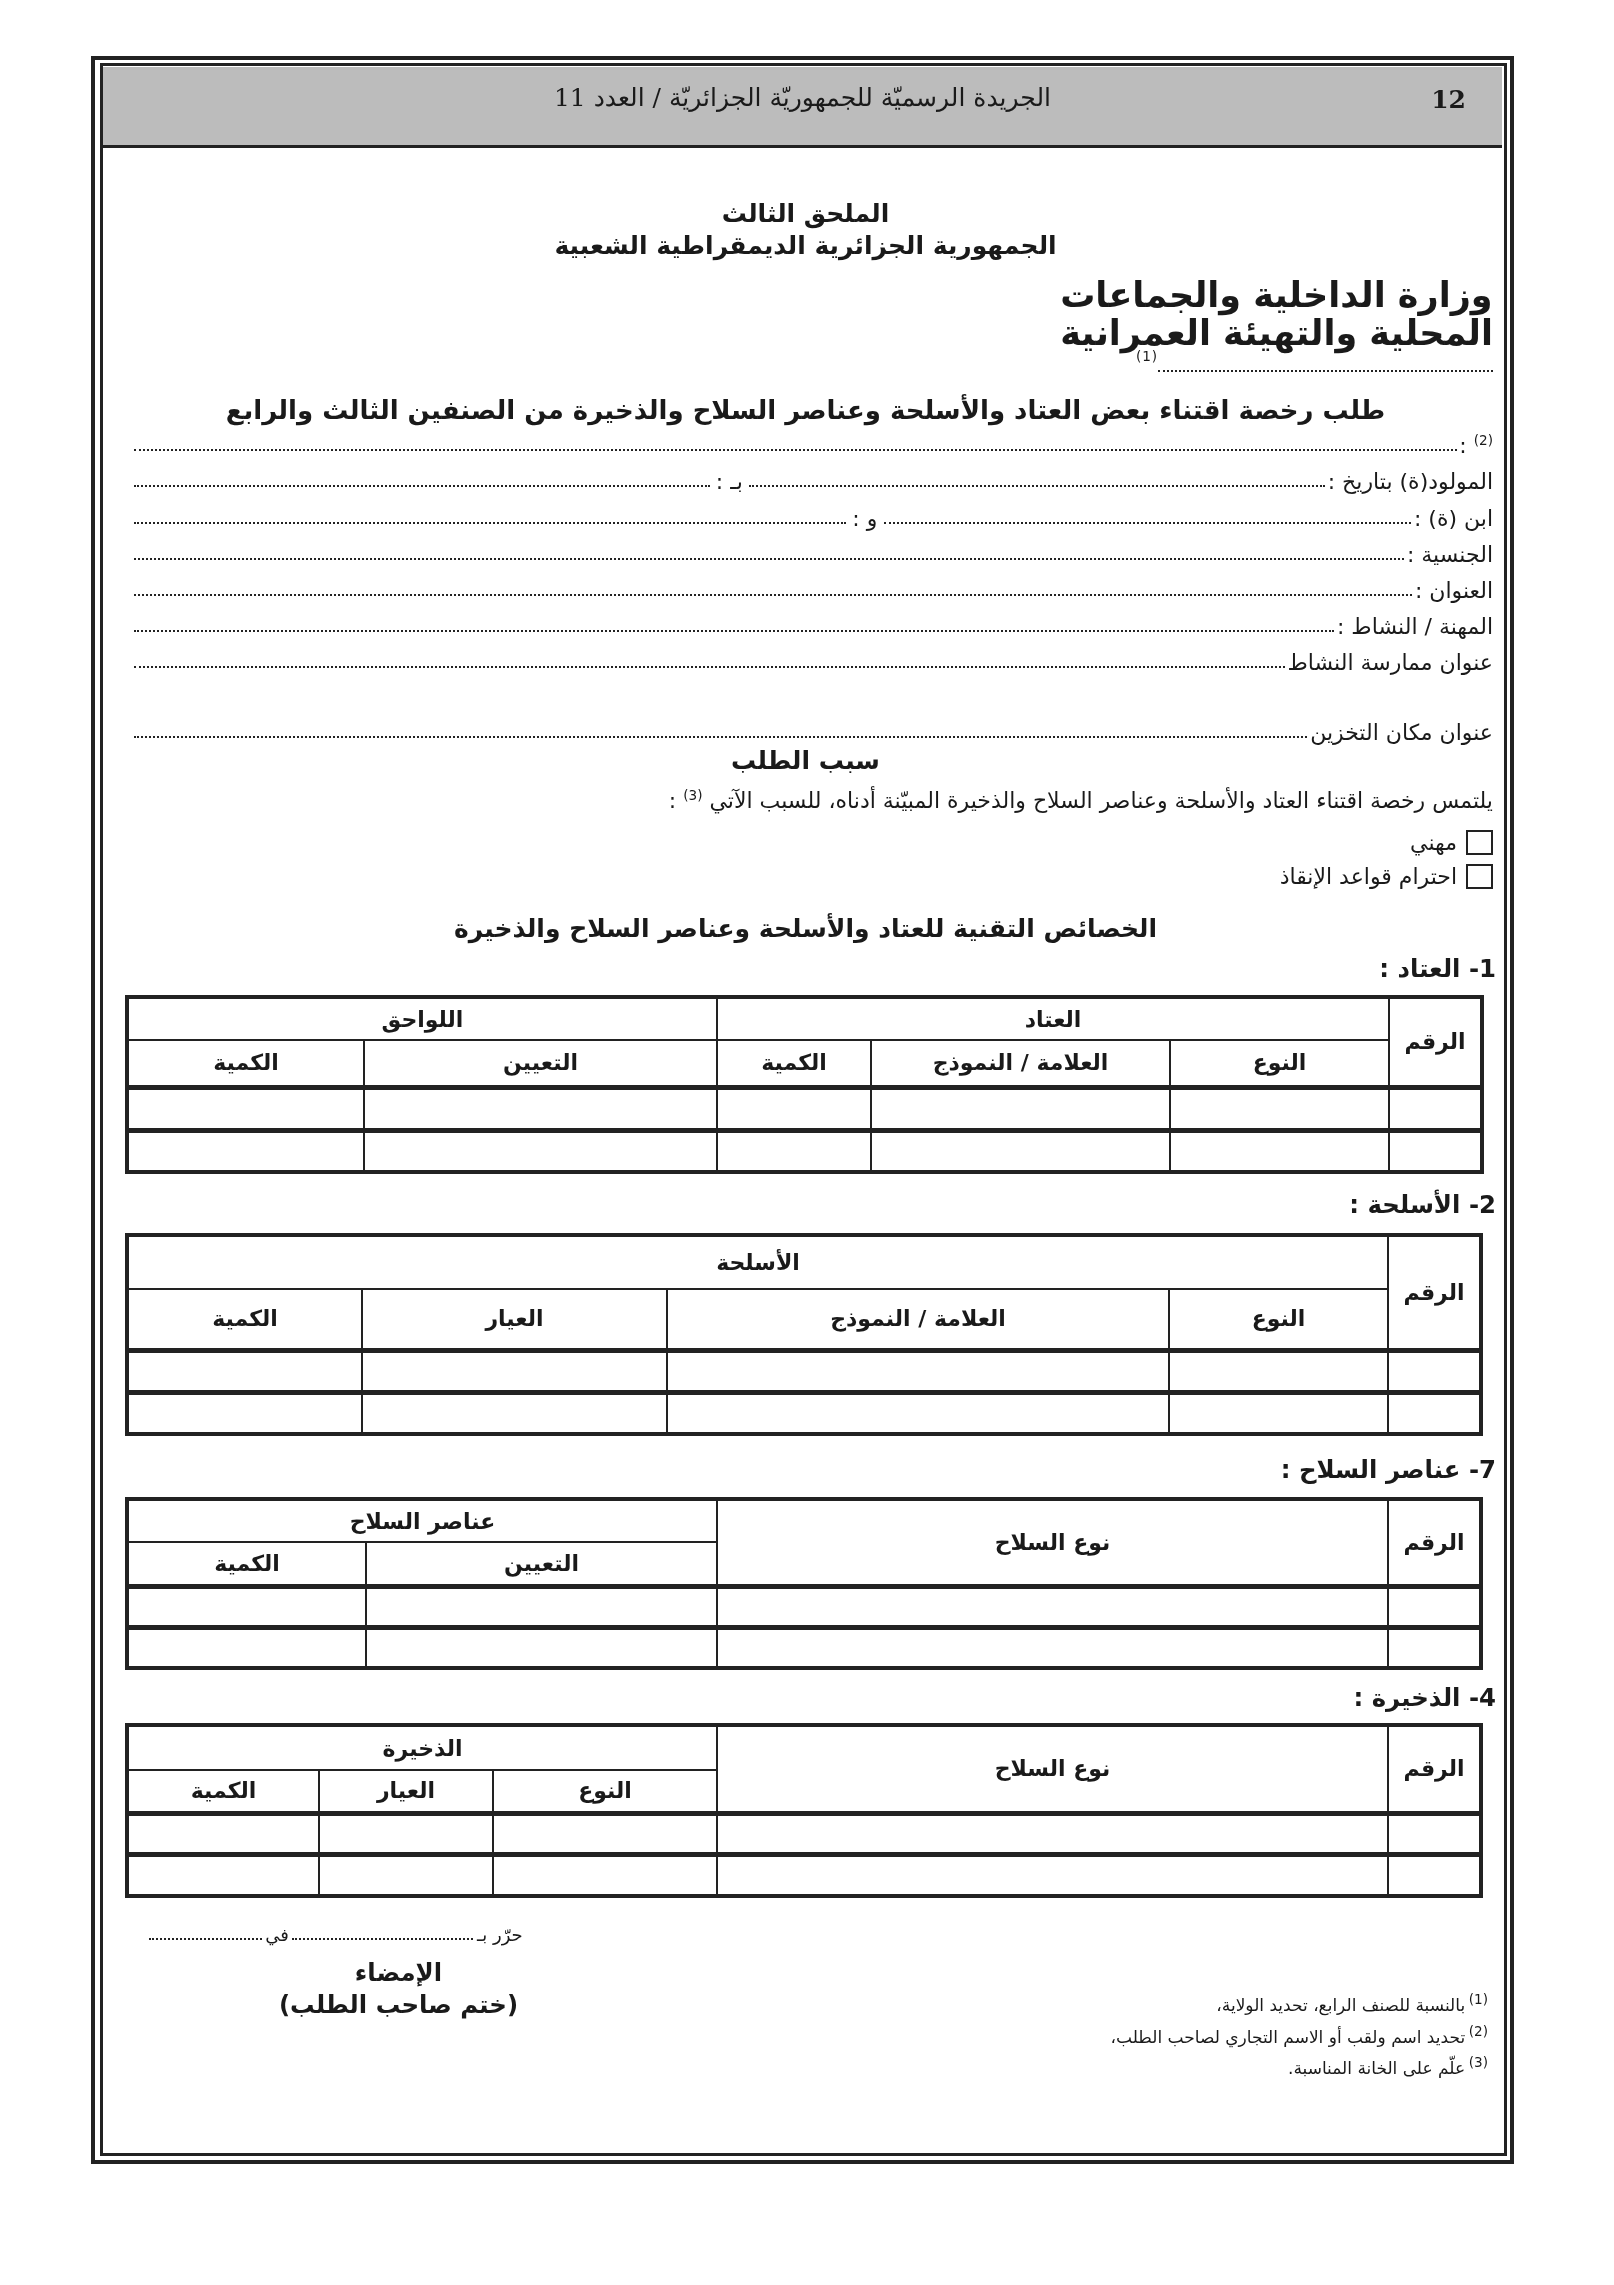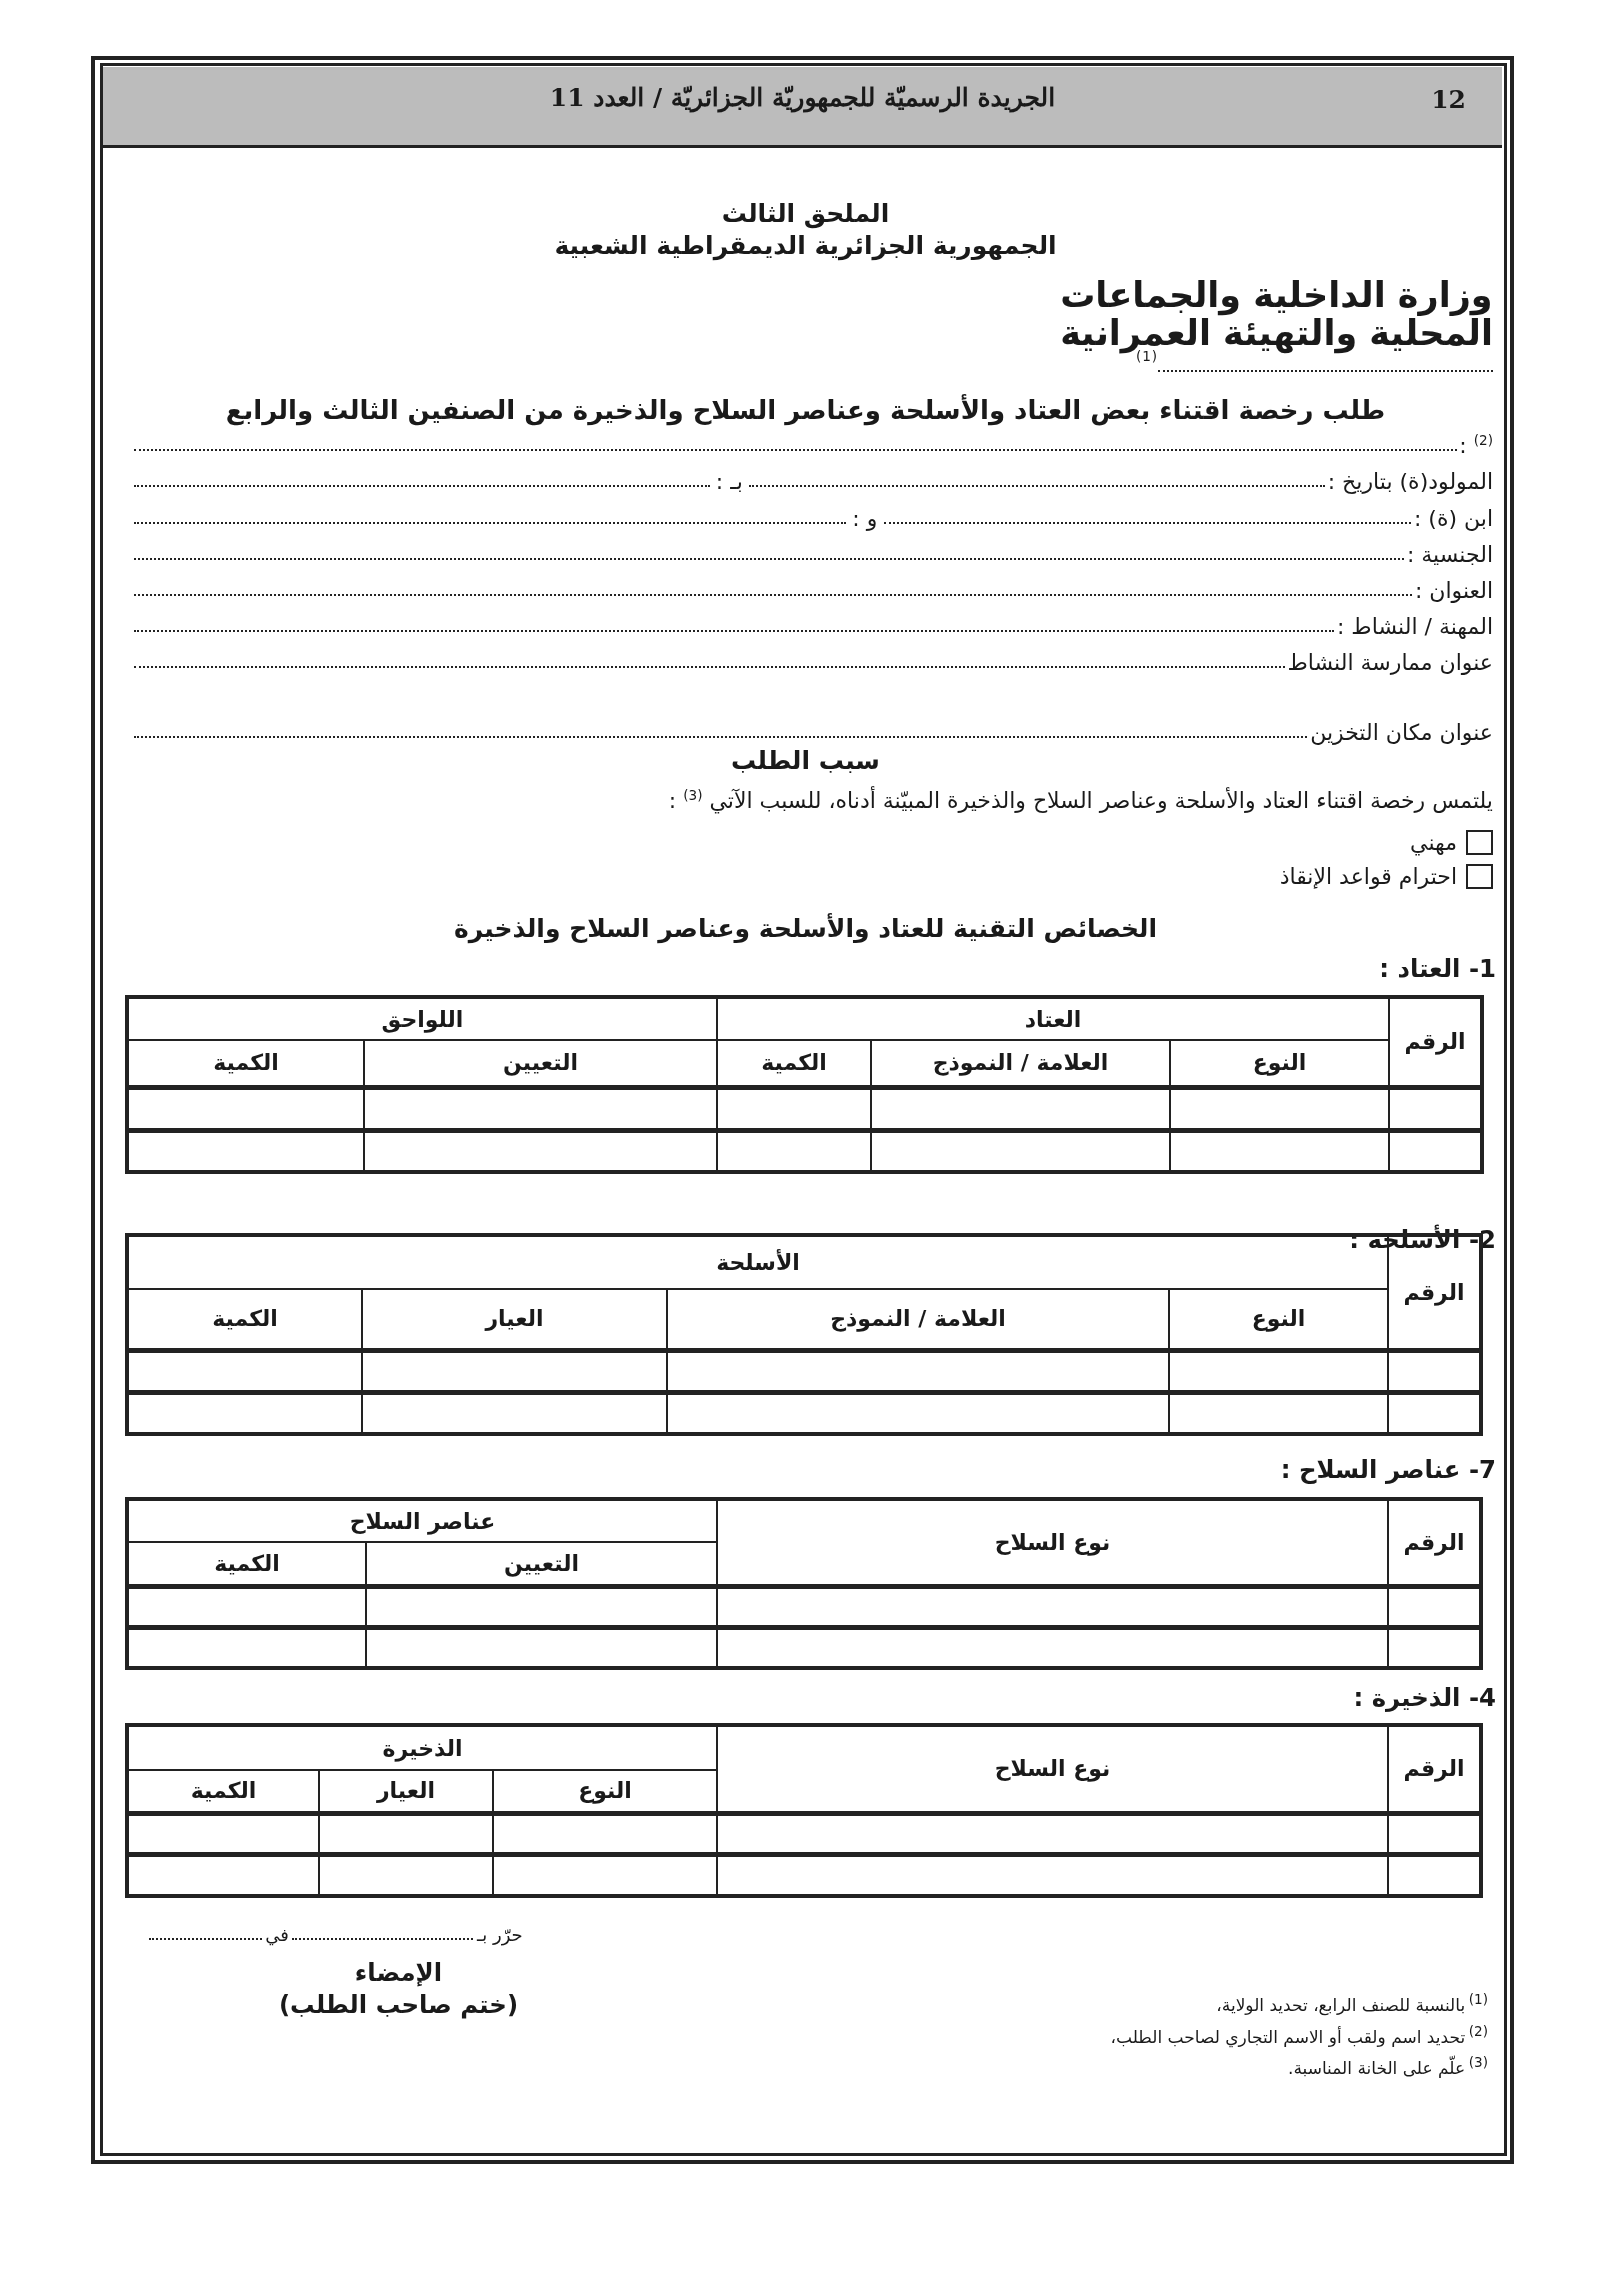--- a/index.html
+++ b/index.html
@@ -4,21 +4,21 @@
 <style>
   * { box-sizing: border-box; margin: 0; padding: 0; }
   html, body { width: 1615px; height: 2285px; background: #ffffff; }
   body { position: relative; font-family: "DejaVu Sans", "Liberation Sans", sans-serif; color: #1a1a1a; overflow: hidden; }
 
   .frame-outer { position: absolute; left: 91px; top: 56px; width: 1423px; height: 2108px; border: 4.5px solid #222; }
   .frame-inner { position: absolute; left: 100px; top: 63px; width: 1407px; height: 2093px; border: 3.6px solid #222; }
 
   .header-band { position: absolute; left: 103px; top: 67px; width: 1399px; height: 81px; background: #bcbcbc; border-bottom: 3.6px solid #222; }
   .hdr-page { position: absolute; right: 36px; top: 18px; font-family: "DejaVu Serif", "Liberation Serif", serif; font-weight: bold; font-size: 25px; }
-  .hdr-title { position: absolute; left: 0; right: 0; top: 16.3px; text-align: center; font-family: "DejaVu Serif", "Liberation Serif", serif; font-weight: bold; font-size: 25px; }
+  .hdr-title { position: absolute; left: 0; right: 0; top: 16.3px; text-align: center; font-family: "DejaVu Serif", "Liberation Serif", serif; font-weight: normal; font-size: 25px; }
   .hdr-date { position: absolute; left: 25px; top: 3.6px; text-align: right; font-family: "DejaVu Serif", "Liberation Serif", serif; font-weight: bold; font-size: 22.6px; line-height: 36px; }
 
   .abs { position: absolute; }
   .center-title { left: 127px; width: 1357px; text-align: center; font-weight: bold; }
   .annex { top: 199px; font-size: 25px; }
   .republic { top: 231px; font-size: 25px; }
   .ministry { right: 122px; top: 276px; text-align: left; font-weight: bold; font-size: 35px; line-height: 38px; }
   .wilaya-line { right: 122px; top: 348px; font-size: 18px; letter-spacing: 0.9px; }
   .wilaya-line .dots { border-bottom: 2.7px dotted #222; display: inline-block; width: 335px; height: 16.3px; vertical-align: bottom; }
   .note-sup { font-size: 13.6px; vertical-align: super; }
@@ -161,21 +161,21 @@
     <td></td>
         <td></td>
         <td></td>
         <td></td>
         <td></td>
         <td></td>
   </tr>
 </tbody>
   </table>
 
-<div class="section-label" style="top:1190px;margin-top:35px;">2- الأسلحة :</div>
+<div class="section-label" style="top:1190px;">2- الأسلحة :</div>
 <table class="grid" style="top:1233px; height:201px;">
   <colgroup>
     <col style="width:93px">
       <col style="width:219px">
       <col style="width:502px">
       <col style="width:305px">
       <col style="width:235px">
   </colgroup>
   <tbody>
       <tr style="height:54px;">

